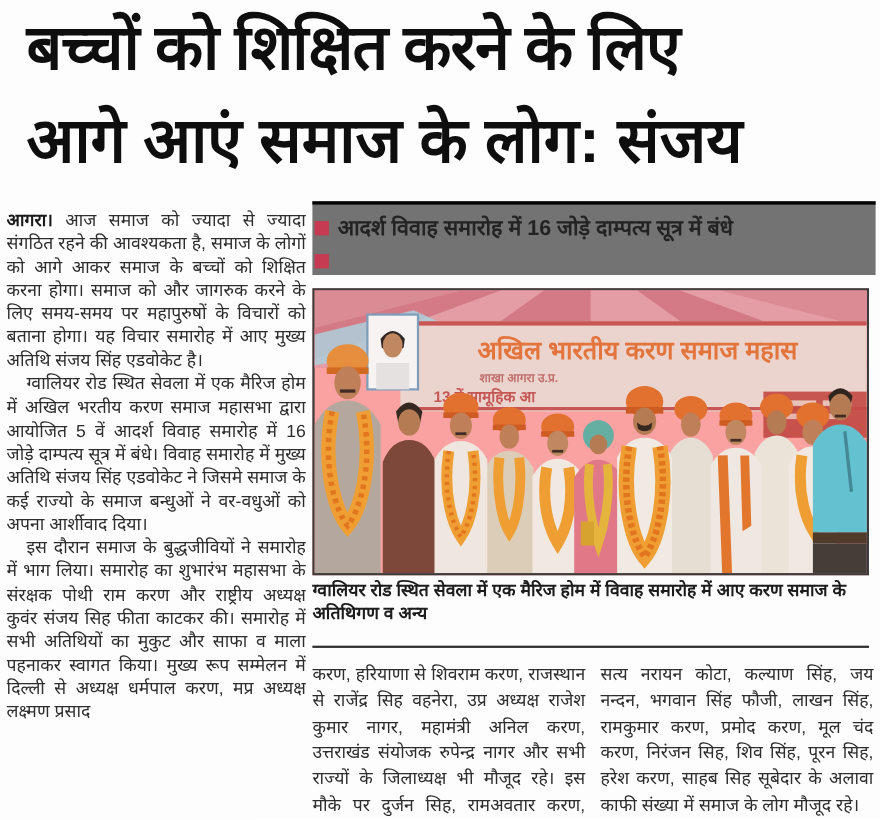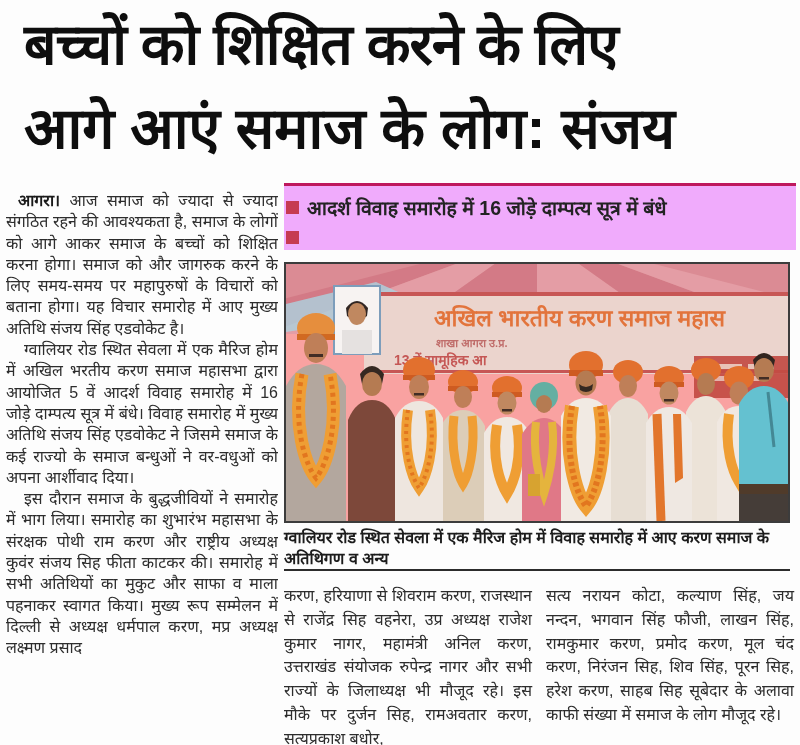--- a/index.html
+++ b/index.html
@@ -10,35 +10,35 @@
   
   .headline{position:absolute;top:2px;left:24px;width:784px;color:#0e0e0e;}
   .headline .hl{font-weight:bold;font-size:57px;line-height:84px;letter-spacing:-1px;white-space:nowrap;}
   .headline .hl2{letter-spacing:0px;}
 
   
   .left-col{position:absolute;top:190px;left:6px;width:272px;height:552px;
             font-size:16px;line-height:21.3px;text-align:justify;color:#2d2d2d;overflow:hidden;}
   .left-col p{margin:0;}
   .left-col p.indent{text-indent:18px;}
-  .dateline{font-weight:bold;color:#1a1a1a;margin-left:12px;}
+  .dateline{font-weight:bold;color:#1a1a1a;}
 
   
   .right-area{position:absolute;top:183px;left:284px;width:512px;}
 
-  .highlights{border-top:3px solid #be185d;background:#f0abfc;padding:7px 4px 6px 2px;}
+  .highlights{border-top:3px solid #000000;background:#737373;padding:7px 4px 6px 2px;}
   .highlight-item{display:flex;align-items:flex-start;font-size:19.5px;font-weight:bold;
                   color:#232323;line-height:30px;}
   .bullet-sq{flex:none;width:13px;height:13px;background:#c63b51;margin:8px 8px 0 0;}
 
   .photo-frame{margin-top:12px;width:502px;height:257px;border:2px solid #3c3c3c;background:#fca5a5;}
   .photo-frame svg{display:block;}
 
   .caption{margin-top:4px;font-weight:bold;font-size:16px;line-height:21px;color:#1c1c1c;
-           padding-bottom:0;border-bottom:2px solid #2c2c2c;width:506px;}
+           padding-bottom:18px;border-bottom:2px solid #2c2c2c;width:506px;}
 
   .bottom-cols{margin-top:13px;display:flex;gap:14px;width:510px;}
   .bcol{flex:1;font-size:16px;line-height:23.8px;text-align:justify;color:#2d2d2d;}
 
   
   .banner-t1{font:bold 23px "Liberation Sans",sans-serif;fill:#e4692a;opacity:.9;}
   .banner-t2{font:bold 11px "Liberation Sans",sans-serif;fill:#b85a5a;opacity:.85;}
   .banner-t3{font:bold 14px "Liberation Sans",sans-serif;fill:#c24848;opacity:.9;}
 </style>
 </head>

